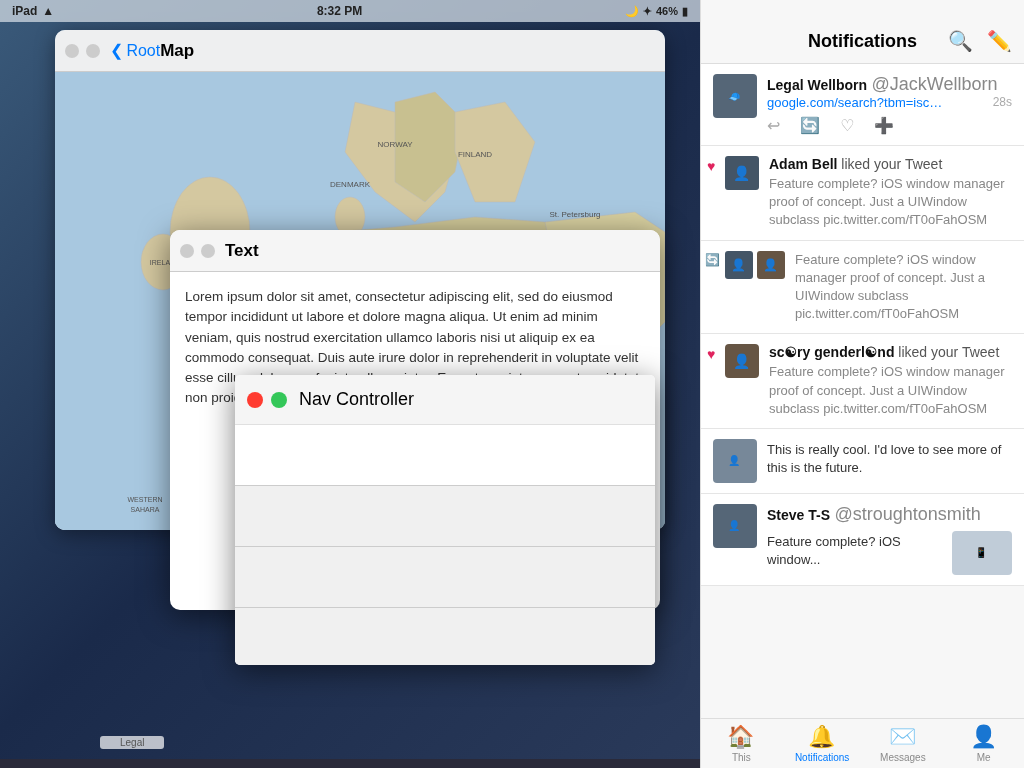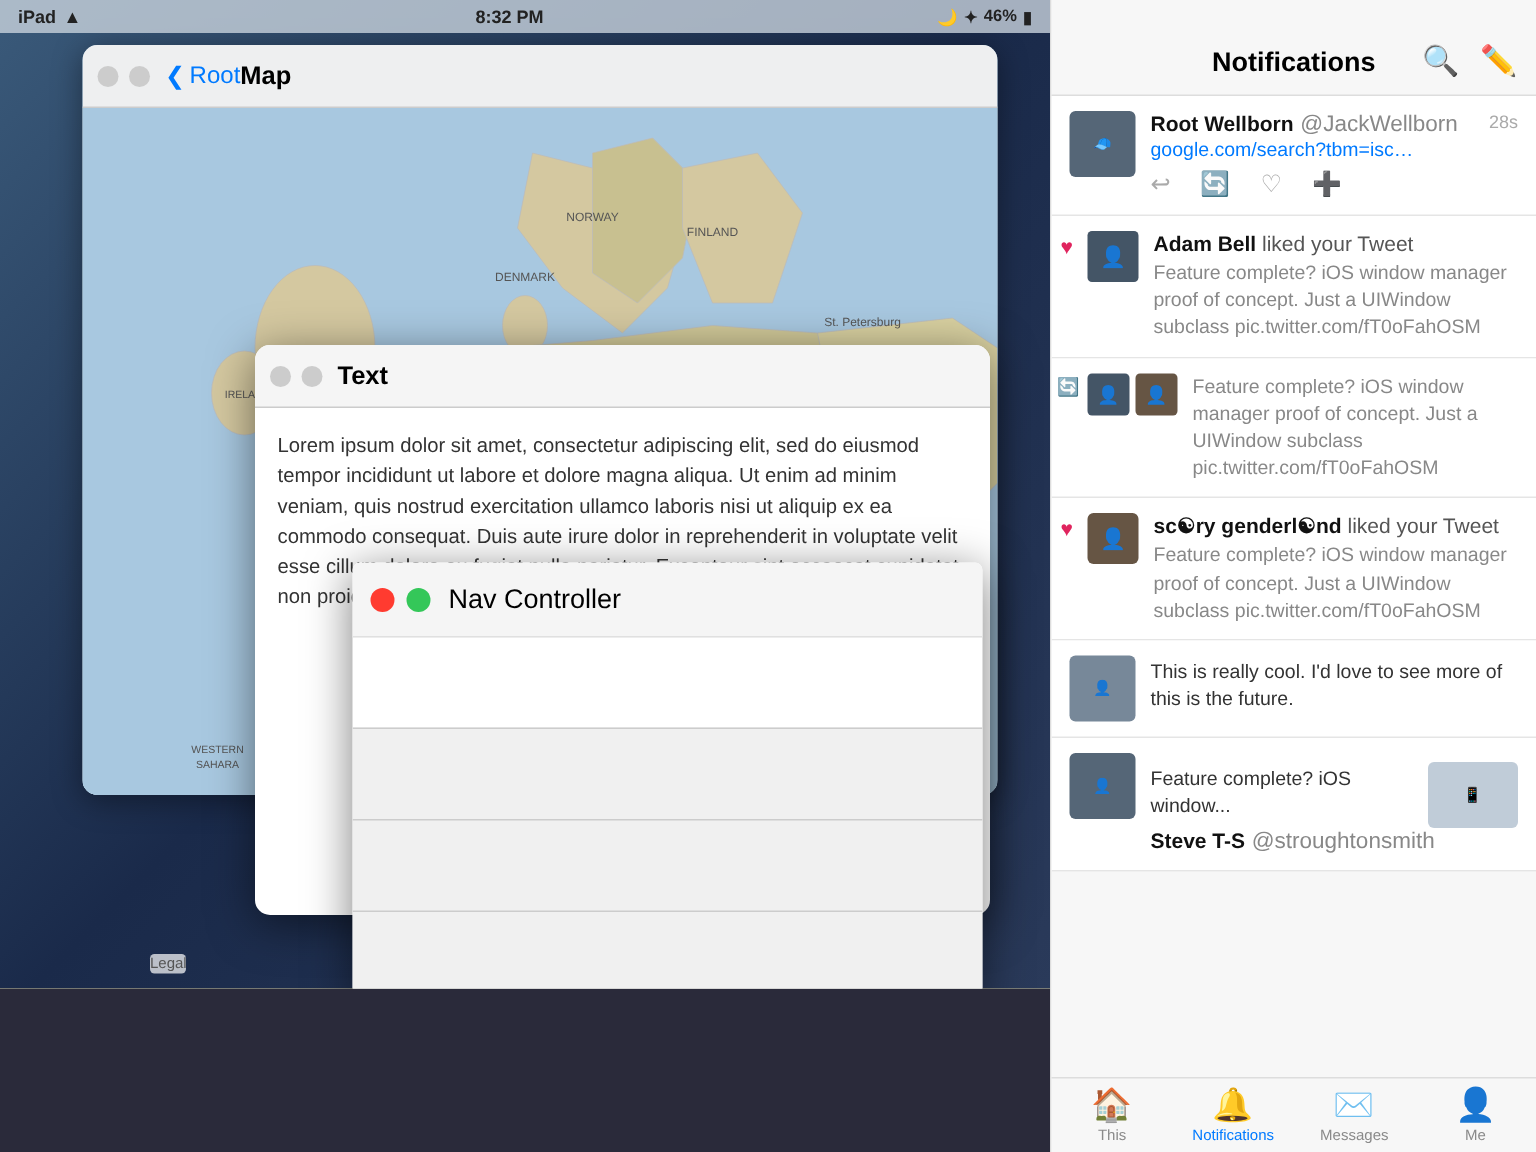--- a/index.html
+++ b/index.html
@@ -8,21 +8,21 @@
       height: 768px;
       overflow: hidden;
       font-family: -apple-system, 'Helvetica Neue', Arial, sans-serif;
       background: #2a2a3a;
       display: flex;
     }
 
     
     .left-panel {
       width: 700px;
-      height: 659px;
+      height: 759px;
       position: relative;
       background: #fef9c3;
       overflow: hidden;
     }
     .status-left { display: flex; align-items: center; gap: 5px; }
     .status-center { font-weight: 600; }
     .status-right { display: flex; align-items: center; gap: 4px; font-size: 11px; }
 
     
     .map-window {
@@ -159,21 +159,21 @@
     }
 
     
     .legal-text {
       position: absolute;
       bottom: 10px;
       left: 100px;
       font-size: 10px;
       color: #555;
       background: rgba(255,255,255,0.7);
-      padding: 1px 0;
+      padding: 1px 20px;
       border-radius: 3px;
       z-index: 10;
     }
 
     
     .right-panel {
       width: 324px;
       height: 768px;
       background: #f7f7f7;
       display: flex;
@@ -260,21 +260,21 @@
       flex: 1;
     }
 
     .notif-name {
       font-size: 14px;
       font-weight: 700;
       color: #111;
     }
 
     .notif-handle {
-      font-size: 15px;
+      font-size: 18px;
       color: #888;
       font-weight: 400;
     }
 
     .notif-time {
       font-size: 12px;
       color: #aaa;
       float: right;
     }
 
@@ -505,21 +505,21 @@
     </div>
   </div>
 
   <div class="notif-list">
 
     <div class="notif-item">
       <div class="notif-item-inner">
         <div class="notif-avatar" style="background: #556677; font-size: 10px;">🧢</div>
         <div class="notif-body">
           <div>
-            <span class="notif-name">Root Wellborn</span>
+            <span class="notif-name">Legal Wellborn</span>
             <span class="notif-handle"> @JackWellborn</span>
             <span class="notif-time">28s</span>
           </div>
           <div class="notif-link">google.com/search?tbm=isc…</div>
           <div class="notif-action-row">
             <span class="notif-action-btn">↩</span>
             <span class="notif-action-btn">🔄</span>
             <span class="notif-action-btn">♡</span>
             <span class="notif-action-btn">➕</span>
           </div>
@@ -568,28 +568,28 @@
         <div class="notif-body">
           <div class="notif-text">This is really cool. I'd love to see more of this is the future.</div>
         </div>
       </div>
     </div>
 
     <div class="notif-item">
       <div class="notif-item-inner">
         <div class="notif-avatar" style="background:#556677; font-size:10px;">👤</div>
         <div class="notif-body">
+          <div>
+            <span class="notif-name">Steve T-S</span>
+            <span class="notif-handle"> @stroughtonsmith</span>
+          </div>
           <div style="display:flex; gap:10px; margin-top:6px;">
             <div class="notif-text">Feature complete? iOS window...</div>
             <div style="width:60px; height:44px; background:#c0ccd8; border-radius:4px; flex-shrink:0; display:flex; align-items:center; justify-content:center; font-size:10px; color:#666;">📱</div>
           </div>
-          <div>
-            <span class="notif-name">Steve T-S</span>
-            <span class="notif-handle"> @stroughtonsmith</span>
-          </div>
         </div>
       </div>
     </div>
 
   </div>
 
   <div class="tab-bar">
     <div class="tab-item">
       <span class="tab-icon">🏠</span>
       <span class="tab-label">This</span>

